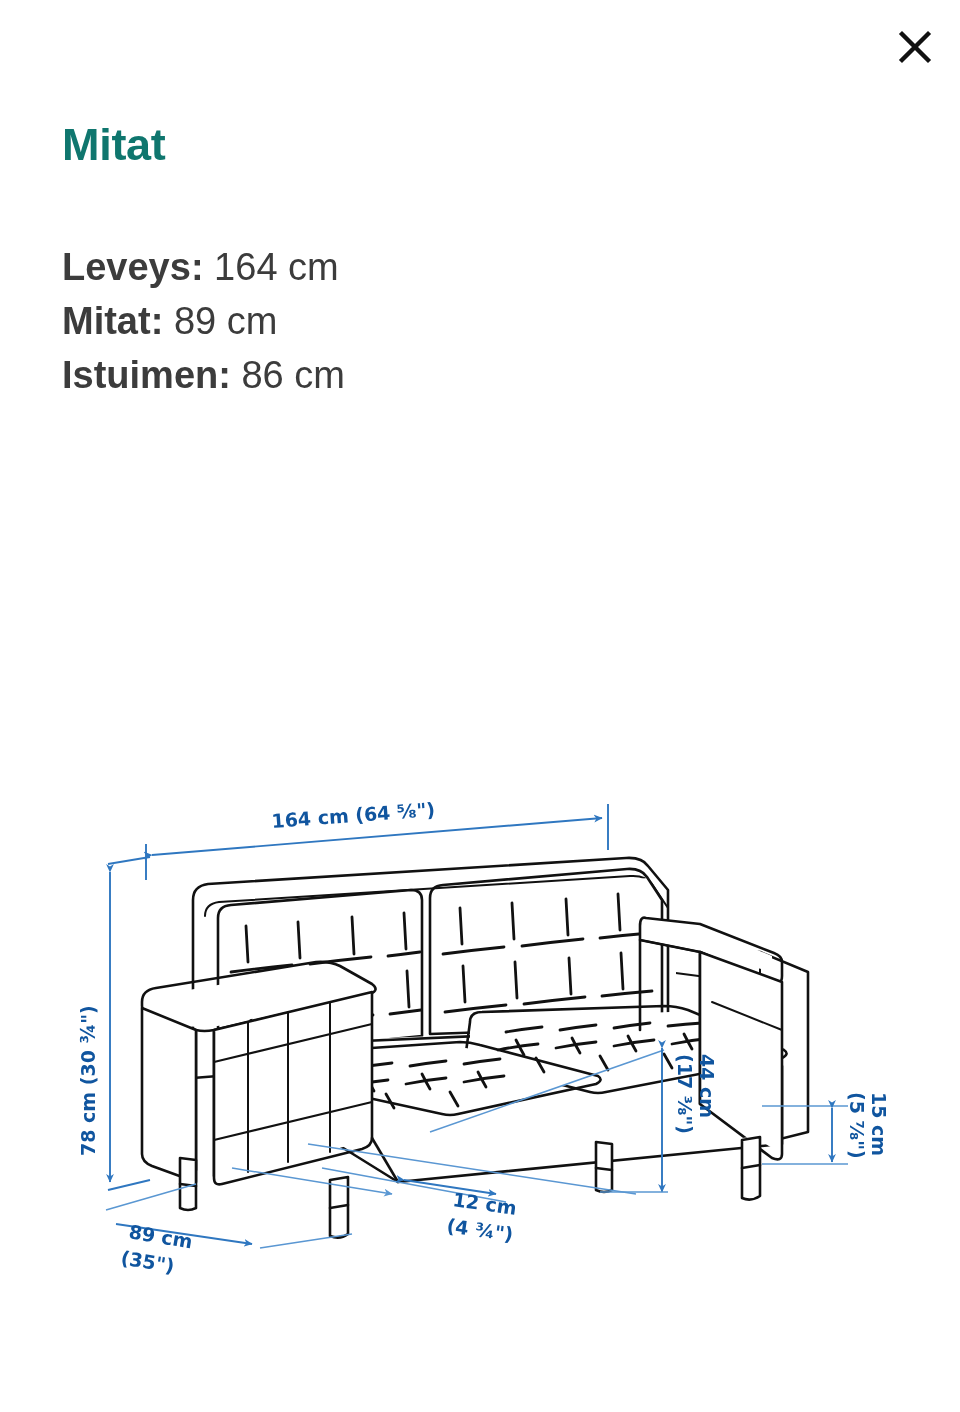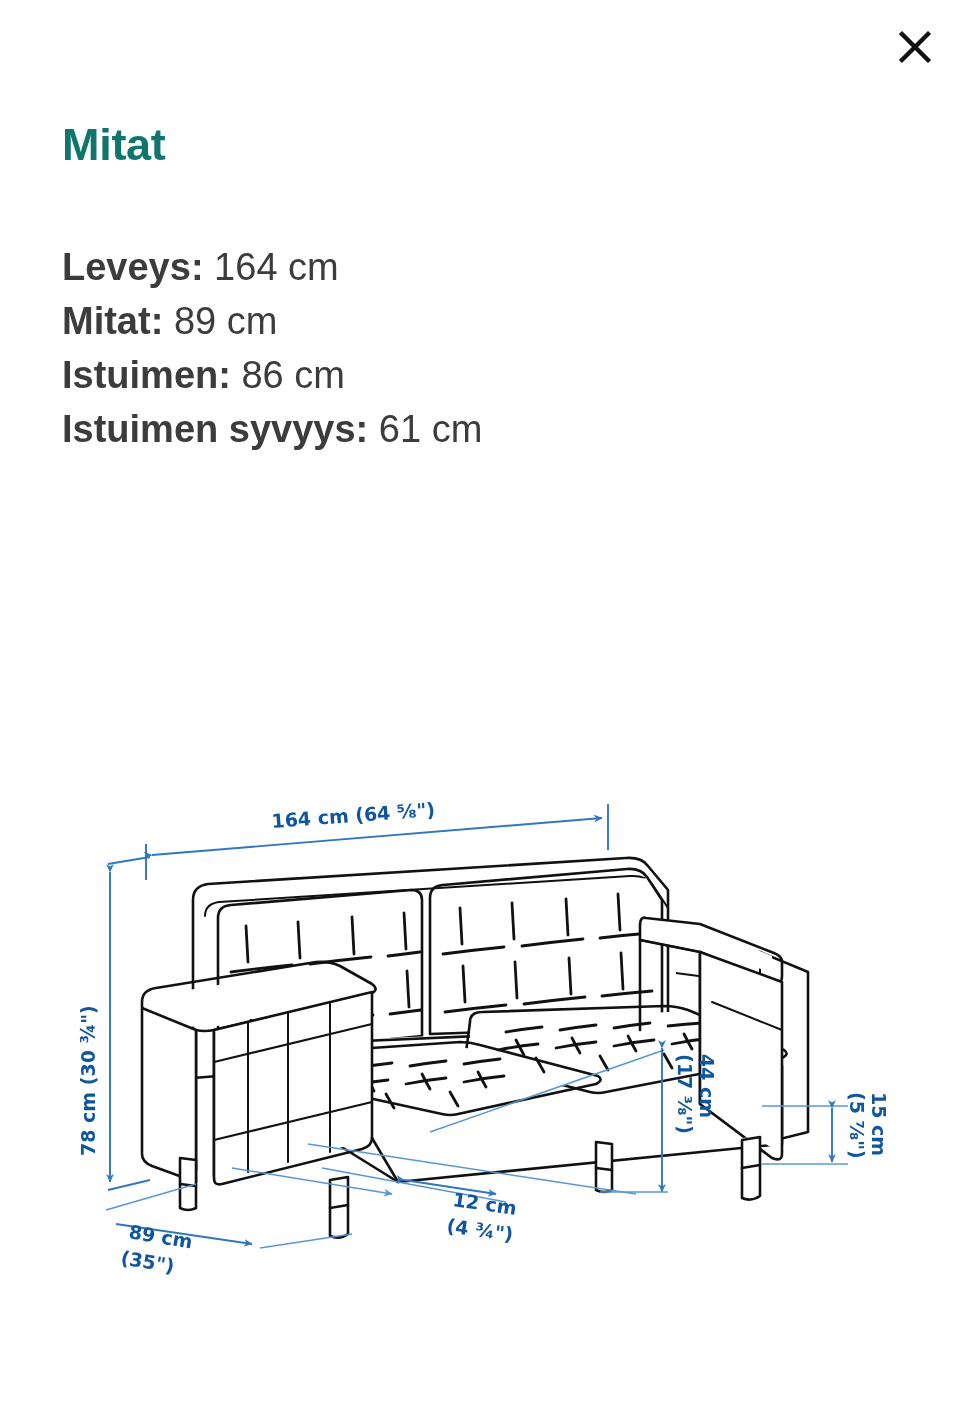--- a/index.html
+++ b/index.html
@@ -94,24 +94,20 @@
     <span class="spec-label">Leveys:</span>
     <span class="spec-value">164 cm</span>
   </div>
   <div class="spec-row">
     <span class="spec-label">Mitat:</span>
     <span class="spec-value">89 cm</span>
   </div>
   <div class="spec-row">
     <span class="spec-label">Istuimen:</span>
     <span class="spec-value">86 cm</span>
-  </div>
-  <div class="spec-row">
-    <span class="spec-label">Istuimen syvyys:</span>
-    <span class="spec-value">61 cm</span>
   </div>
 </div>
 
 <div id="drawing">
 <svg viewBox="0 0 960 560" xmlns="http://www.w3.org/2000/svg">
   <title>Tekninen piirros sohvasta mittoineen</title>
 
   <defs>
     <marker id="ah" markerWidth="9" markerHeight="9" refX="8" refY="4.5" orient="auto" markerUnits="userSpaceOnUse">
       <path d="M0,0.6 L8.6,4.5 L0,8.4 L2.4,4.5 Z" fill="#2f77c0"></path>

